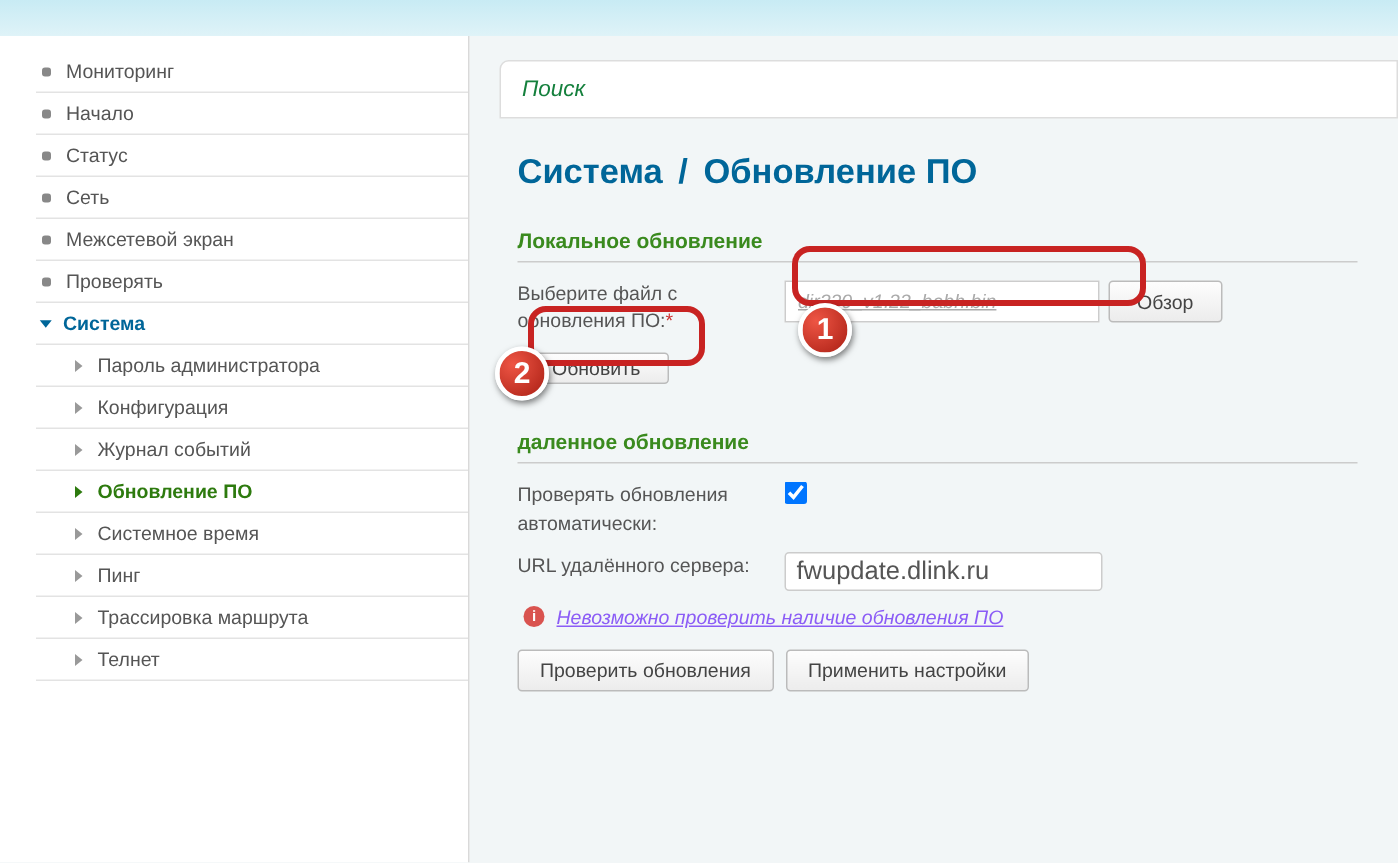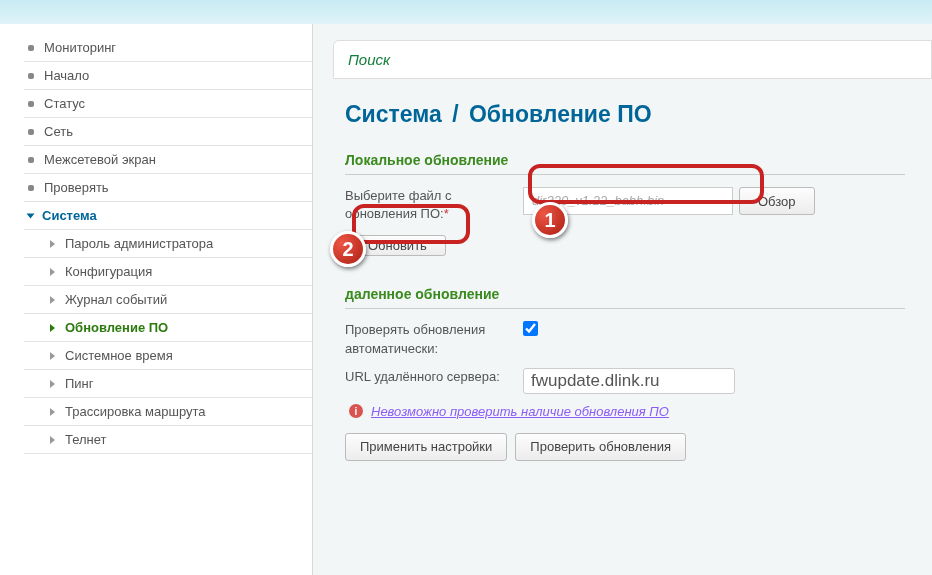--- a/index.html
+++ b/index.html
@@ -127,20 +127,21 @@
   }
   .file-display {
     width: 210px;
     height: 28px;
     border: 1px solid #ccc;
     background: #fff;
     color: #aaa;
     font-size: 13px;
     padding: 5px 8px;
     font-style: italic;
+    text-decoration: underline;
   }
   .browse-btn {
     height: 28px;
     padding: 0 18px;
     margin-left: 6px;
     background: linear-gradient(#fdfdfd, #ececec);
     border: 1px solid #bbb;
     border-radius: 3px;
     font-size: 13px;
     color: #444;
@@ -334,22 +335,22 @@
       </div>
       <div class="form-row">
         <div class="form-label">URL удалённого сервера:</div>
         <input type="text" class="text-input" value="fwupdate.dlink.ru" style="">
       </div>
       <div class="status-row">
         <span class="info-icon">i</span>
         <span class="status-text">Невозможно проверить наличие обновления ПО</span>
       </div>
       <div class="action-row">
+        <button class="action-btn">Проверить обновления</button>
         <button class="action-btn">Применить настройки</button>
-        <button class="action-btn">Проверить обновления</button>
       </div>
     </div>
 
     <div class="highlight-box" style="left:215px; top:140px; width:236px; height:40px;"></div>
     <div class="callout" style="left:219px; top:178px;">
         <span>1</span>
       </div>
 
     <div class="highlight-box" style="left:39px; top:180px; width:118px; height:40px;"></div>
     <div class="callout" style="left:17px; top:207px;">

